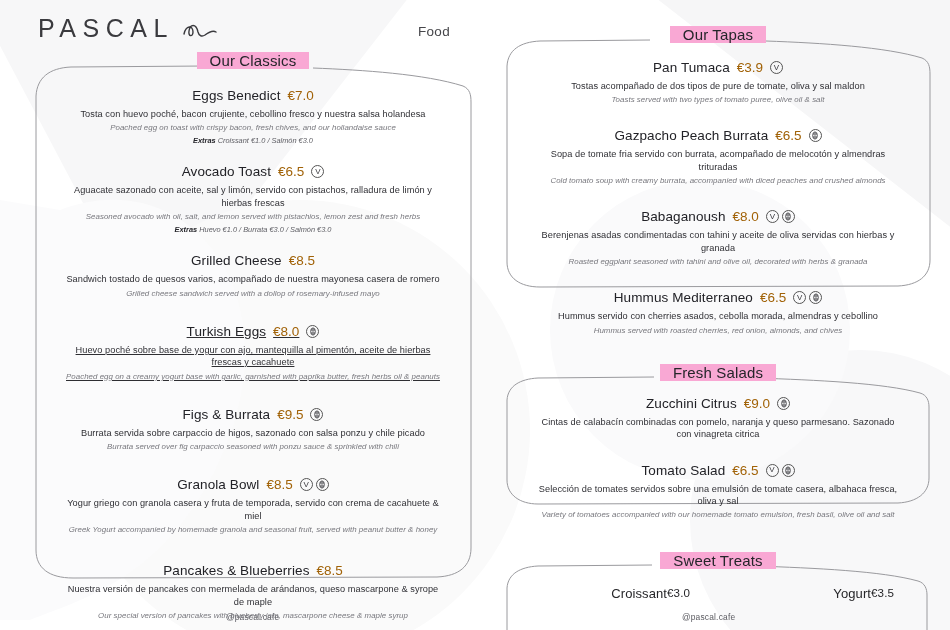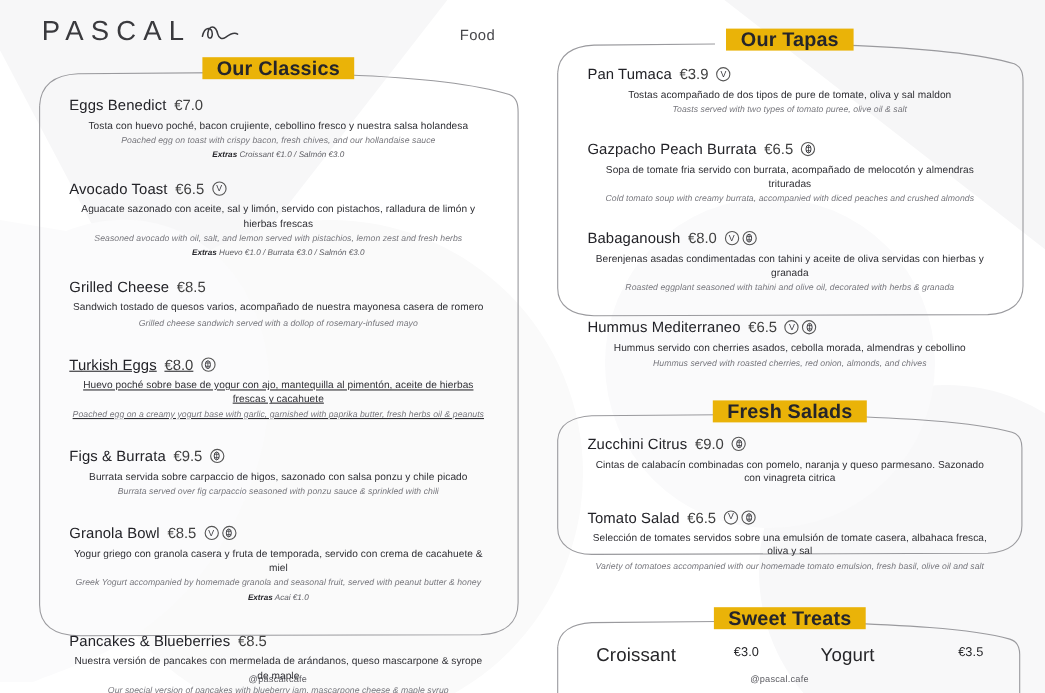--- a/index.html
+++ b/index.html
@@ -90,53 +90,54 @@
   .card-frame svg { display: block; overflow: visible; }
   .card-title {
     position: absolute;
     top: -10px;
     left: 0;
     width: 100%;
     text-align: center;
     z-index: 3;
   }
   .card-title span {
-    background: #eab308;
+    background: #f9a8d4;
     padding: 0 13px;
-    font-size: 18px;
-    font-weight: 700;
+    font-size: 15px;
+    font-weight: 400;
     color: #25252a;
     letter-spacing: 0.15px;
   }
   .card-body {
     position: relative;
     z-index: 2;
     padding: 26px 30px 14px 30px;
   }
 
   
   .dish { text-align: center; }
   .dish + .dish { margin-top: 19px; }
 
   .dish-head {
     display: flex;
+    justify-content: center;
     align-items: center;
     gap: 5px;
     margin-bottom: 5px;
   }
   .dish-name {
     font-size: 13.5px;
     font-weight: 500;
     color: #222227;
     letter-spacing: 0.1px;
   }
   .dish-price {
     font-size: 13.5px;
     font-weight: 500;
-    color: #404040;
+    color: #a16207;
     margin-left: 2px;
   }
   .badges { display: inline-flex; gap: 3px; align-items: center; margin-left: 2px; }
   .badge {
     width: 13px; height: 13px;
     border: 1px solid #555;
     border-radius: 50%;
     display: inline-flex;
     align-items: center;
     justify-content: center;
@@ -178,23 +179,23 @@
 
   
   .sweets {
     display: grid;
     grid-template-columns: 1fr auto 1fr auto;
     column-gap: 0px;
     row-gap: 9px;
     padding: 4px 24px 0 24px;
   }
   .sw-name {
-    font-size: 17px;
+    font-size: 13px;
     color: #262629;
-    text-align: left;
+    text-align: right;
     letter-spacing: 0.1px;
   }
   .sw-price {
     font-size: 11.6px;
     color: #262629;
     text-align: center;
     padding-right: 56px;
     letter-spacing: 0.1px;
   }
 
@@ -336,24 +337,20 @@
               <span class="badge">
                 <svg width="8" height="9" viewBox="0 0 8 9">
                     <ellipse cx="4" cy="4.5" rx="2.3" ry="3.6" fill="none" stroke="#3b3b40" stroke-width="0.9"></ellipse>
                     <path d="M4 1.3 L4 7.7 M2 3 L6 3 M2 6 L6 6" stroke="#3b3b40" stroke-width="0.7"></path>
                   </svg>
               </span>
             </span>
           </div>
           <div class="dish-es">Yogur griego con granola casera y fruta de temporada, servido con crema de cacahuete &amp; miel</div>
           <div class="dish-en">Greek Yogurt accompanied by homemade granola and seasonal fruit, served with peanut butter &amp; honey</div>
-          <div class="dish-extras">
-            <b>Extras</b>
-            <span>Acai €1.0</span>
-          </div>
         </div>
 
         <div class="dish" style="margin-top:28px;">
           <div class="dish-head">
             <span class="dish-name">Pancakes &amp; Blueberries</span>
             <span class="dish-price">€8.5</span>
           </div>
           <div class="dish-es">Nuestra versión de pancakes con mermelada de arándanos, queso mascarpone &amp; syrope de maple</div>
           <div class="dish-en">Our special version of pancakes with blueberry jam, mascarpone cheese &amp; maple syrup</div>
         </div>

